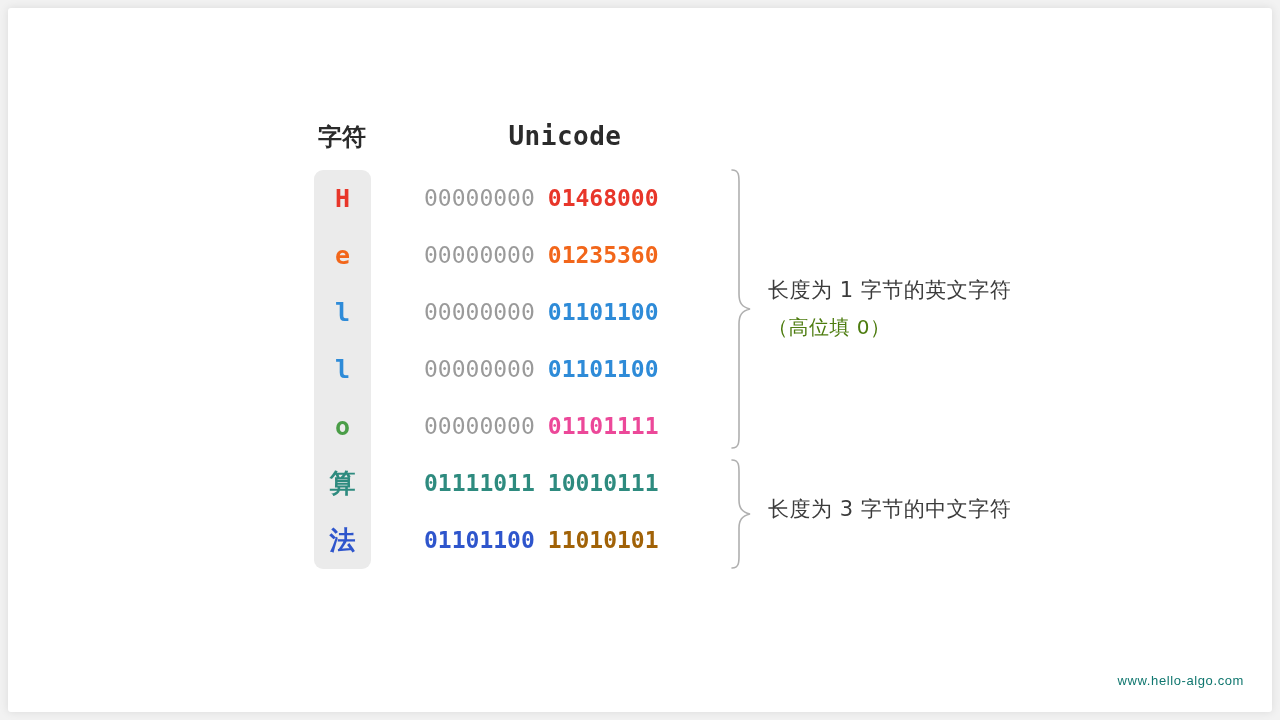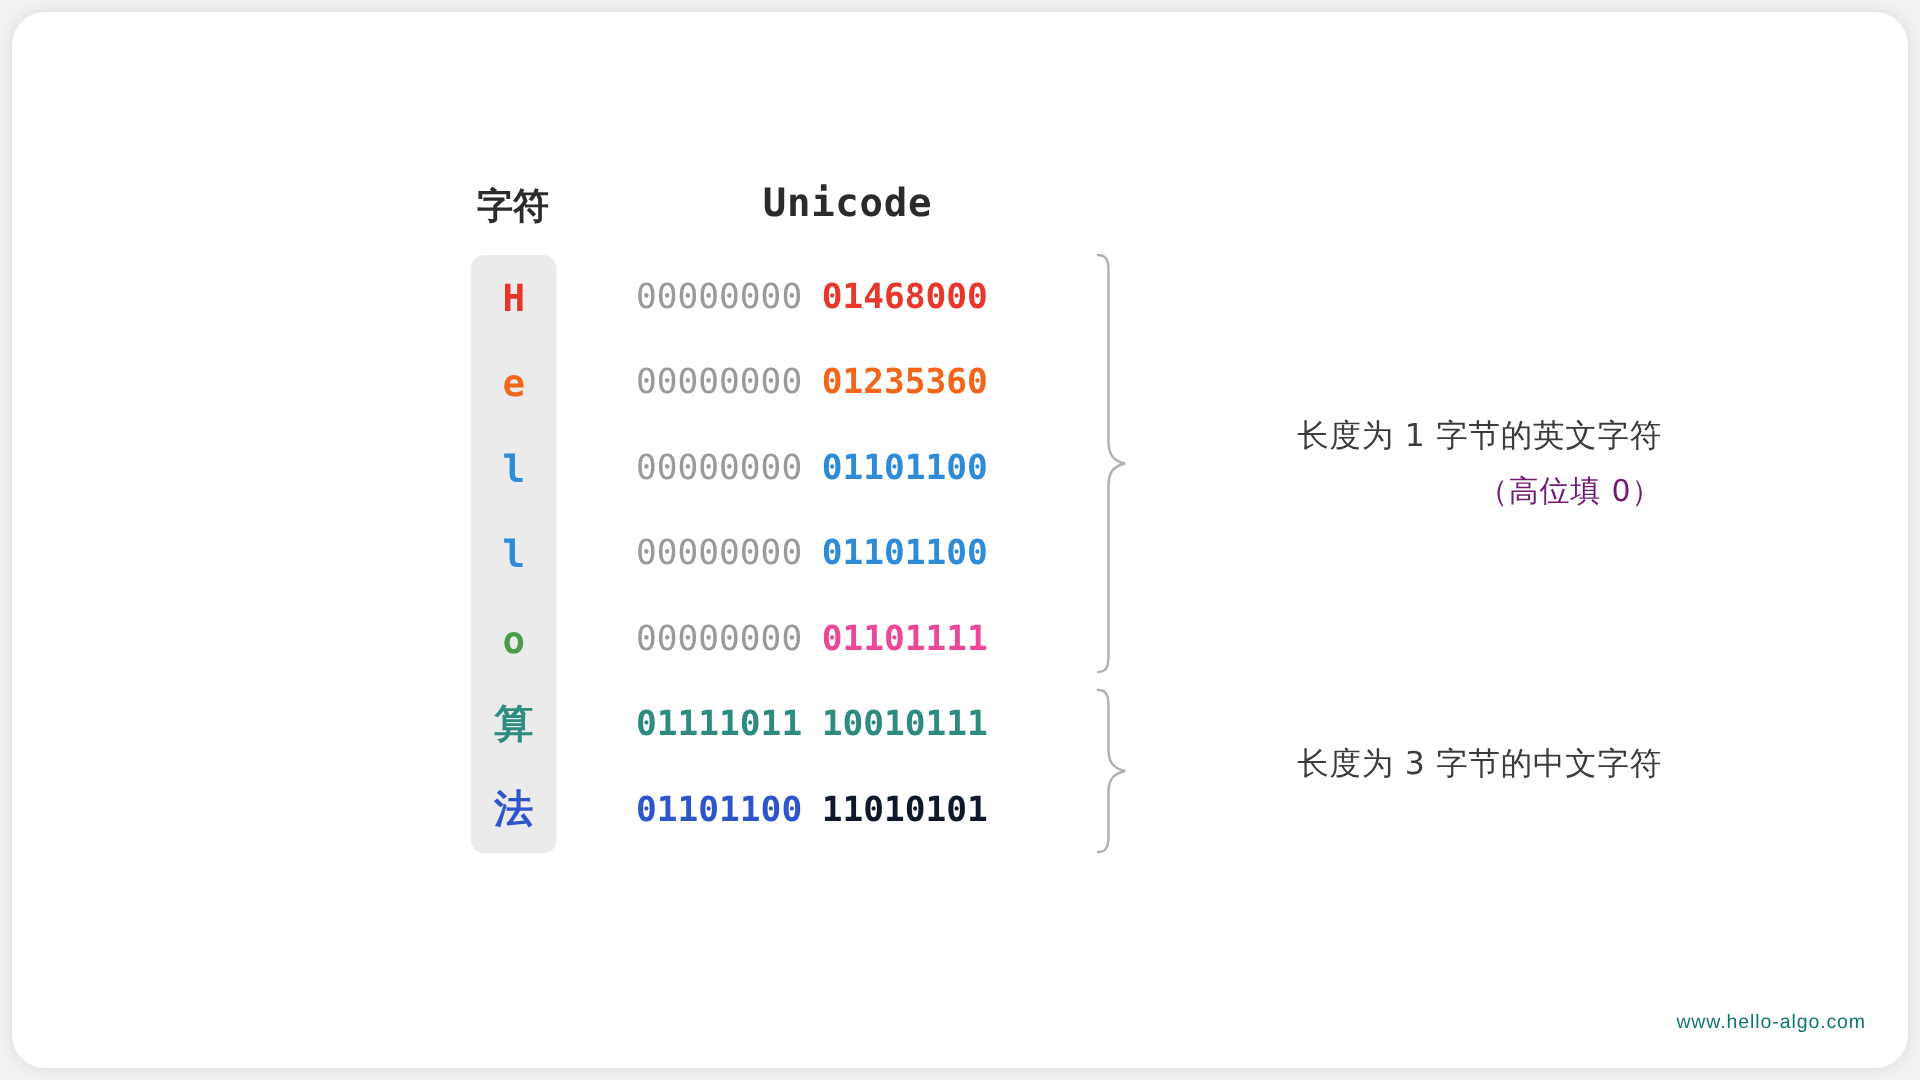--- a/index.html
+++ b/index.html
@@ -23,21 +23,21 @@
     background: #f2f2f2;
     box-sizing: border-box;
   }
   #card {
     position: absolute;
     left: 8px;
     top: 8px;
     width: 1264px;
     height: 704px;
     background: #ffffff;
-    border-radius: 22px;
+    border-radius: 3px;
     box-shadow: 0 0 10px rgba(0,0,0,0.10);
     overflow: hidden;
   }
 
   
   .col-header {
     position: absolute;
     font-weight: bold;
     color: #2b2b2b;
     text-align: center;
@@ -116,32 +116,32 @@
 
   
   .brace {
     position: absolute;
     left: 722px;
   }
 
   
   .annotation {
     position: absolute;
-    text-align: right;
+    text-align: left;
     color: #3b3b3b;
     white-space: nowrap;
     font-family: "DejaVu Sans", "Liberation Sans", sans-serif;
   }
   .annotation .line1 {
     font-size: 21px;
     letter-spacing: 0.5px;
   }
   .annotation .line2 {
     font-size: 20px;
-    color: #701a75;
+    color: #4d7c0f;
     letter-spacing: 0.5px;
     margin-top: 10px;
   }
   #annotation-english {
     left: 760px;
     top: 268px;
     width: 340px;
   }
   #annotation-chinese {
     left: 760px;
@@ -180,21 +180,21 @@
         <div class="char-cell han" style="top: 447px; left: 306px; position: absolute; color: rgb(46, 139, 127);">算</div>
         <div class="char-cell han" style="top: 504px; left: 306px; position: absolute; color: rgb(46, 85, 204);">法</div>
       </div>
     <div id="bin-rows-host">
         <div class="bin-row" style="top: 162px;"><span class="byte pad" style="color: rgb(154, 154, 154);">00000000</span><span class="byte-gap"></span><span class="byte data" style="color: rgb(232, 54, 42);">01468000</span></div>
         <div class="bin-row" style="top: 219px;"><span class="byte pad" style="color: rgb(154, 154, 154);">00000000</span><span class="byte-gap"></span><span class="byte data" style="color: rgb(242, 102, 26);">01235360</span></div>
         <div class="bin-row" style="top: 276px;"><span class="byte pad" style="color: rgb(154, 154, 154);">00000000</span><span class="byte-gap"></span><span class="byte data" style="color: rgb(46, 139, 216);">01101100</span></div>
         <div class="bin-row" style="top: 333px;"><span class="byte pad" style="color: rgb(154, 154, 154);">00000000</span><span class="byte-gap"></span><span class="byte data" style="color: rgb(46, 139, 216);">01101100</span></div>
         <div class="bin-row" style="top: 390px;"><span class="byte pad" style="color: rgb(154, 154, 154);">00000000</span><span class="byte-gap"></span><span class="byte data" style="color: #ec4899;">01101111</span></div>
         <div class="bin-row" style="top: 447px;"><span class="byte data" style="color: rgb(46, 139, 127);">01111011</span><span class="byte-gap"></span><span class="byte data" style="color: rgb(46, 139, 127);">10010111</span></div>
-        <div class="bin-row" style="top: 504px;"><span class="byte data" style="color: rgb(46, 85, 204);">01101100</span><span class="byte-gap"></span><span class="byte data" style="color: #0f172a;">11010101</span></div>
+        <div class="bin-row" style="top: 504px;"><span class="byte data" style="color: rgb(46, 85, 204);">01101100</span><span class="byte-gap"></span><span class="byte data" style="color: #a16207;">11010101</span></div>
       </div>
 
     <svg class="brace" id="brace-english" style="top:160px;" width="22" height="282" viewBox="0 0 22 282" fill="none" xmlns="http://www.w3.org/2000/svg">
       <path d="M2 2 C9 2 9 8 9 14 L9 126 C9 135 12 139 20 141 C12 143 9 147 9 156 L9 268 C9 274 9 280 2 280" stroke="#b0b0b0" stroke-width="1.6" stroke-linecap="round" fill="none"></path>
     </svg>
 
     <svg class="brace" id="brace-chinese" style="top:450px;" width="22" height="112" viewBox="0 0 22 112" fill="none" xmlns="http://www.w3.org/2000/svg">
       <path d="M2 2 C9 2 9 8 9 14 L9 42 C9 50 12 54 20 56 C12 58 9 62 9 70 L9 98 C9 104 9 110 2 110" stroke="#b0b0b0" stroke-width="1.6" stroke-linecap="round" fill="none"></path>
     </svg>
 

